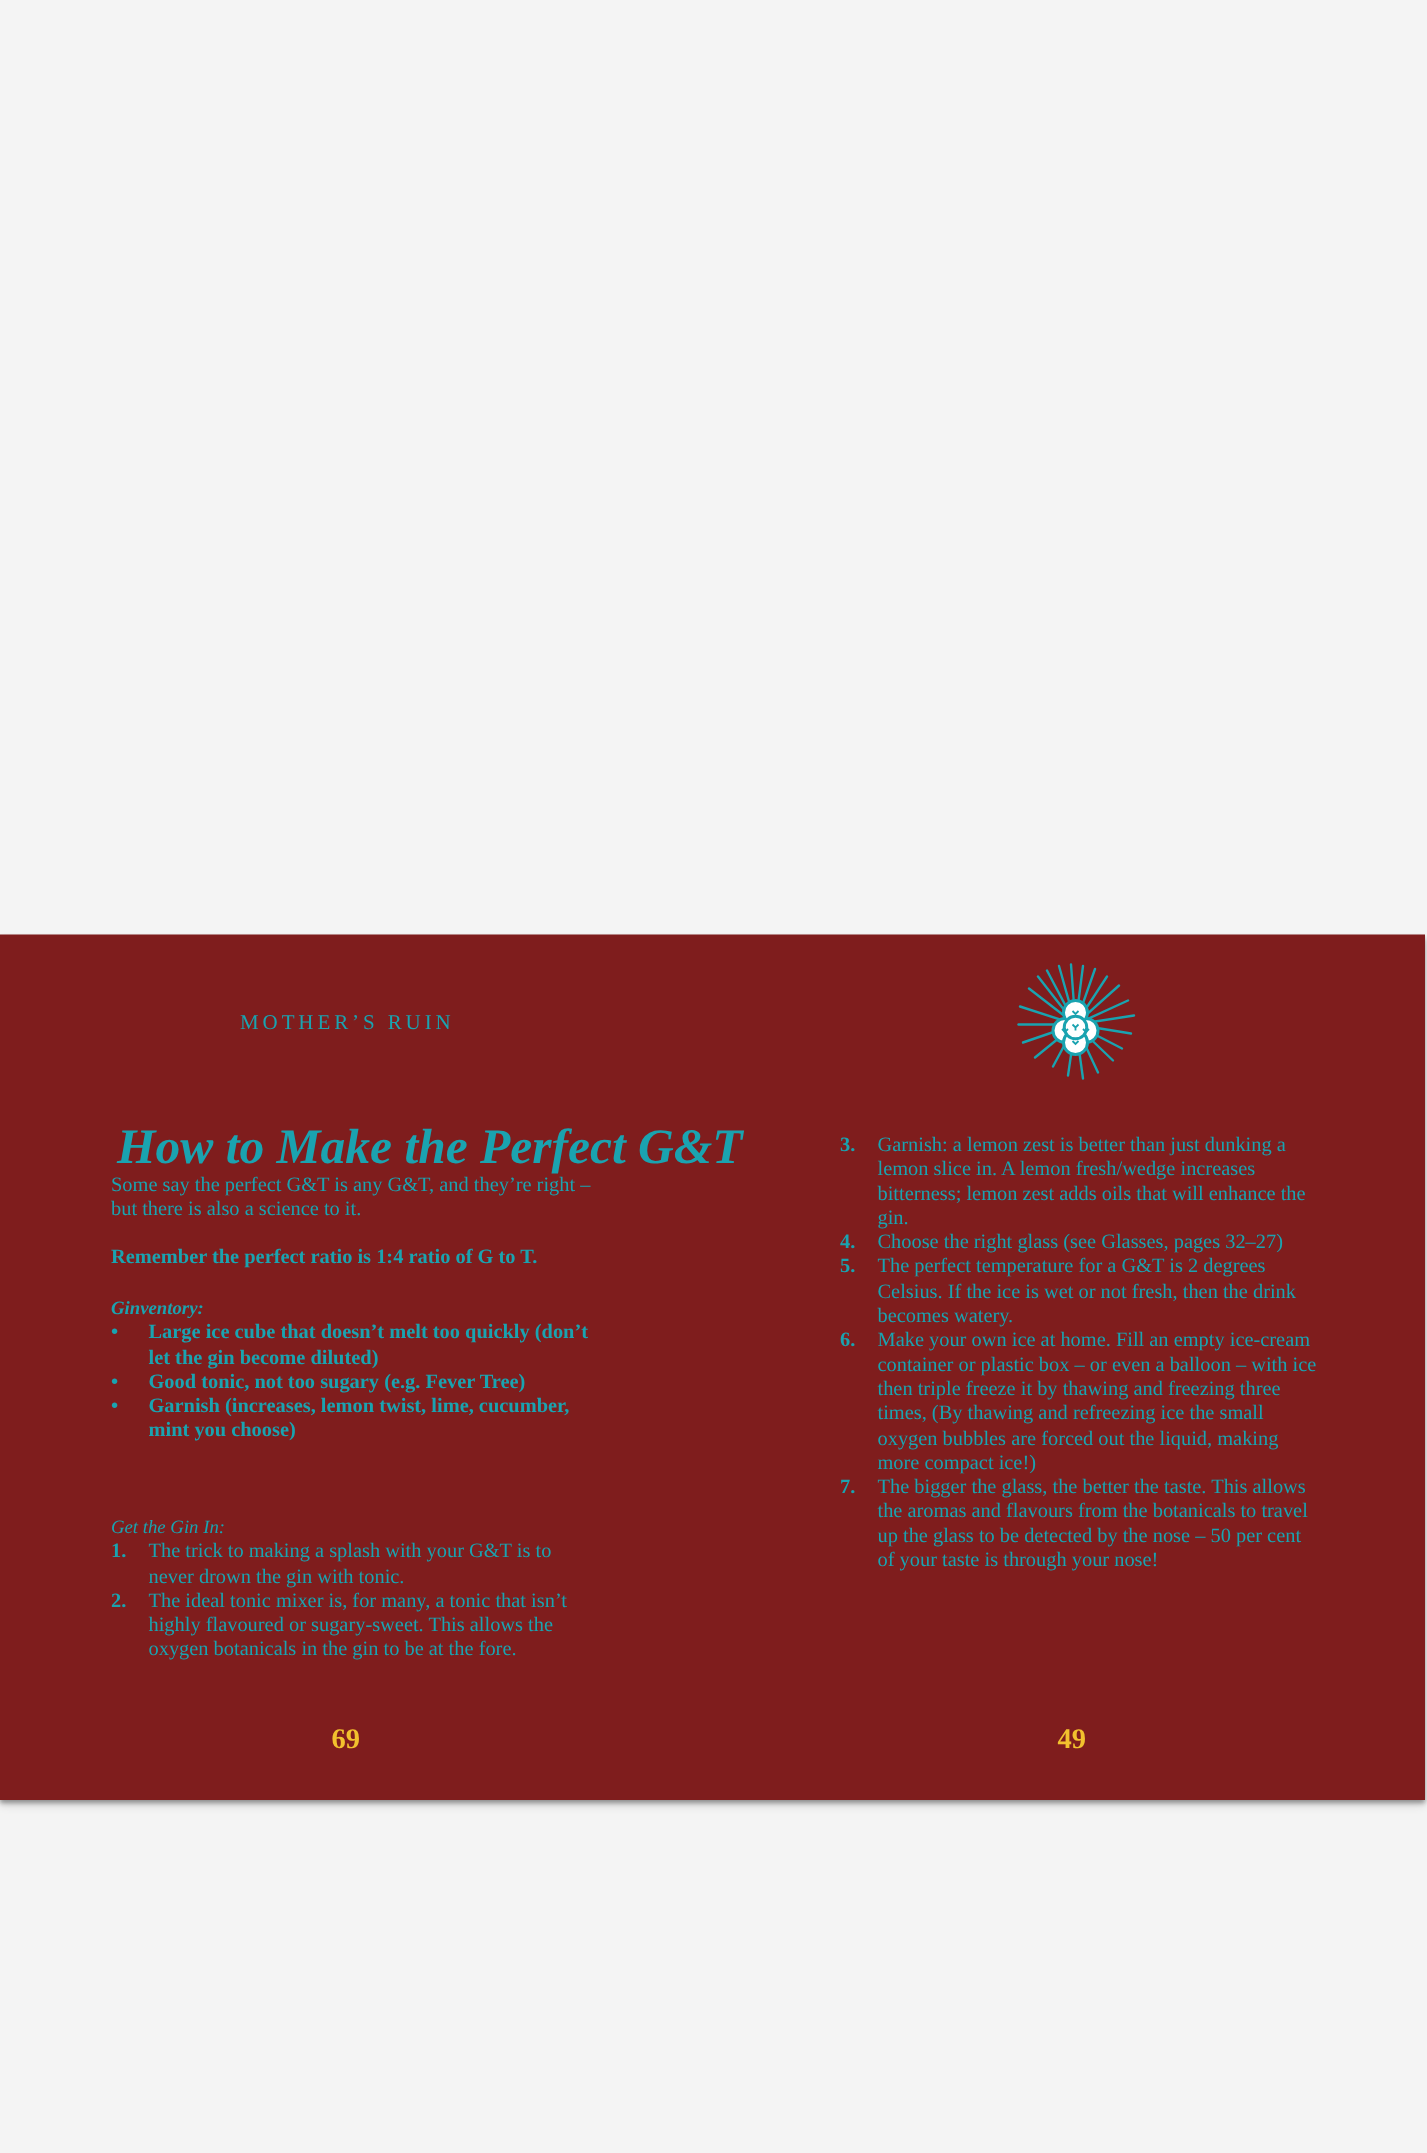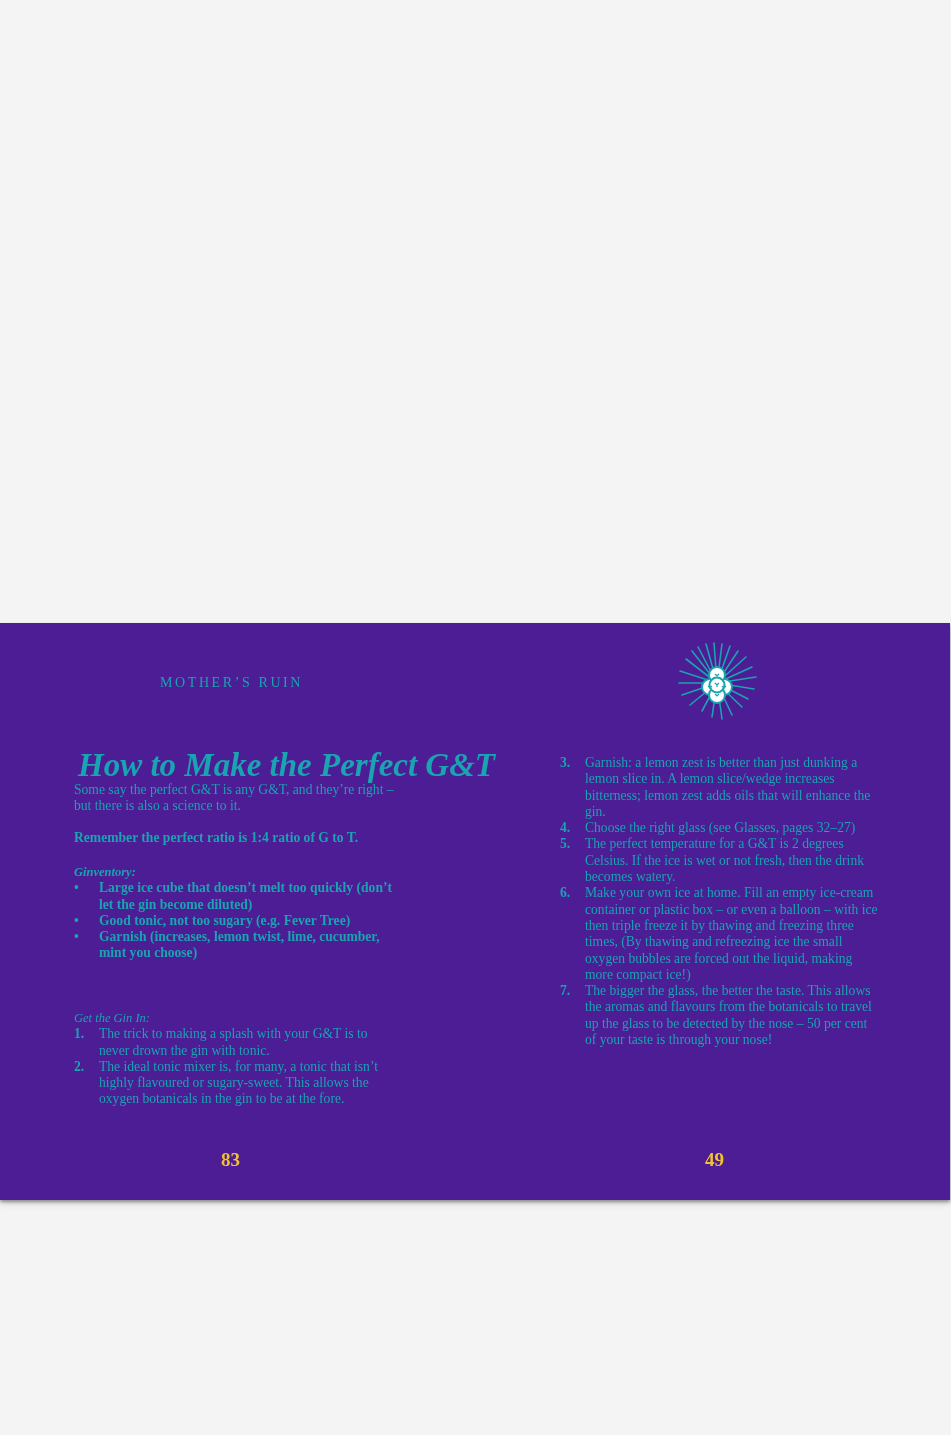--- a/index.html
+++ b/index.html
@@ -7,21 +7,21 @@
     width: 951px; height: 1435px;
     background: #f4f4f4;
     position: relative;
     overflow: hidden;
     font-family: "DejaVu Serif", "Liberation Serif", serif;
   }
   .spread {
     position: absolute;
     left: 0; top: 623px;
     width: 950px; height: 577px;
-    background: #4c1d95;
+    background: #7f1d1d;
     box-shadow: 0 2px 3px rgba(0,0,0,0.35), 0 4px 6px rgba(0,0,0,0.12);
   }
   .running-head {
     position: absolute;
     left: 160px; top: 52px;
     font-family: "Liberation Serif", serif;
     font-size: 14px;
     letter-spacing: 2.6px;
     color: #1aa3b0;
   }
@@ -135,21 +135,21 @@
           <span class="marker num">1.</span>
           <span>The trick to making a splash with your G&amp;T is to never drown the gin with tonic.</span>
         </li>
         <li>
           <span class="marker num">2.</span>
           <span>The ideal tonic mixer is, for many, a tonic that isn’t highly flavoured or sugary-sweet. This allows the oxygen botanicals in the gin to be at the fore.</span>
         </li>
       </ol>
     </div>
 
-    <div class="page-num pn-left">83</div>
+    <div class="page-num pn-left">69</div>
   </div>
 
   <div>
     <svg class="emblem" viewBox="0 0 82 80">
       <g stroke="#1aa3b0" stroke-width="1.6" fill="none" stroke-linecap="round">
         <line x1="41" y1="42" x2="22" y2="6"></line>
         <line x1="41" y1="42" x2="30" y2="3"></line>
         <line x1="41" y1="42" x2="38" y2="2"></line>
         <line x1="41" y1="42" x2="46" y2="3"></line>
         <line x1="41" y1="42" x2="54" y2="5"></line>
@@ -183,21 +183,21 @@
         <path d="M32 45 l2 2 l2 -2"></path>
         <path d="M46 45 l2 2 l2 -2"></path>
         <path d="M39 33 l2 2 l2 -2"></path>
         <path d="M39 53 l2 2 l2 -2"></path>
       </g>
     </svg>
 
     <ol class="list right-list body-text">
       <li>
         <span class="marker num">3.</span>
-        <span>Garnish: a lemon zest is better than just dunking a lemon slice in. A lemon slice/wedge increases bitterness; lemon zest adds oils that will enhance the gin.</span>
+        <span>Garnish: a lemon zest is better than just dunking a lemon slice in. A lemon fresh/wedge increases bitterness; lemon zest adds oils that will enhance the gin.</span>
       </li>
       <li>
         <span class="marker num">4.</span>
         <span>Choose the right glass (see Glasses, pages 32–27)</span>
       </li>
       <li>
         <span class="marker num">5.</span>
         <span>The perfect temperature for a G&amp;T is 2 degrees Celsius. If the ice is wet or not fresh, then the drink becomes watery.</span>
       </li>
       <li>

